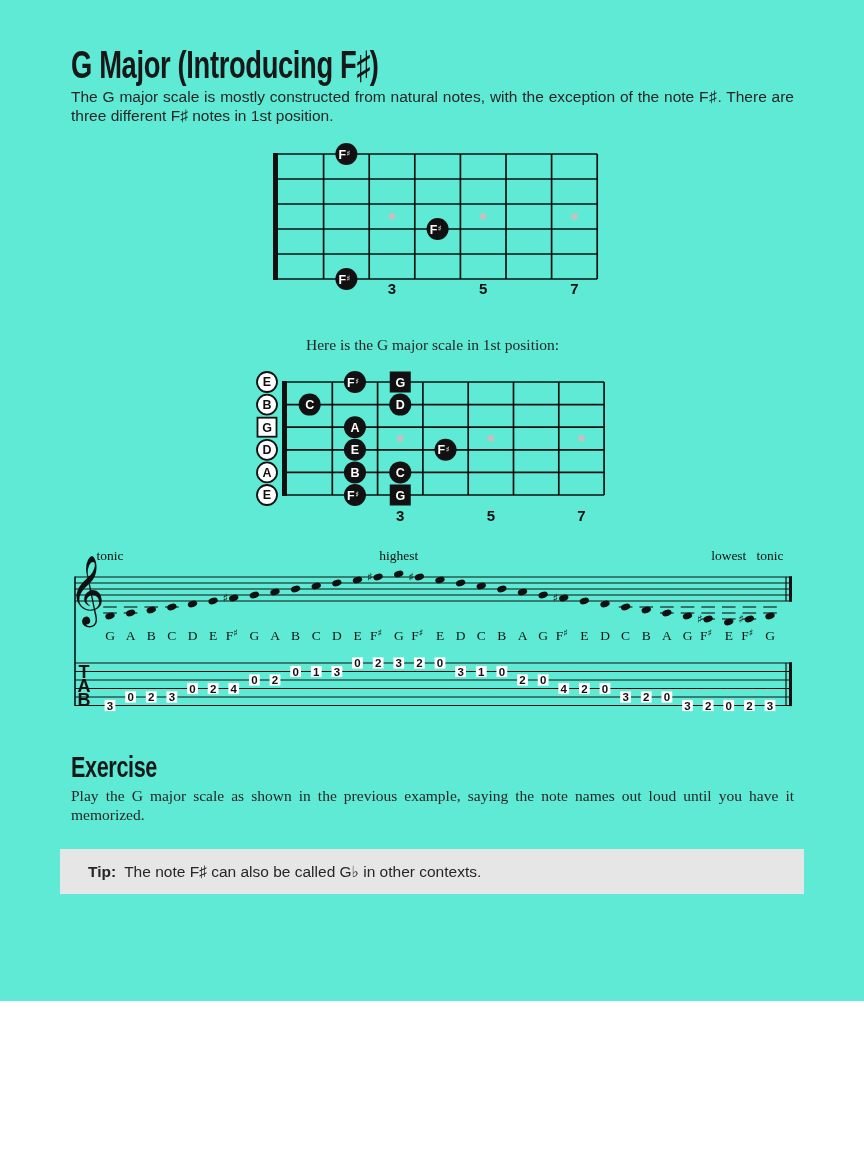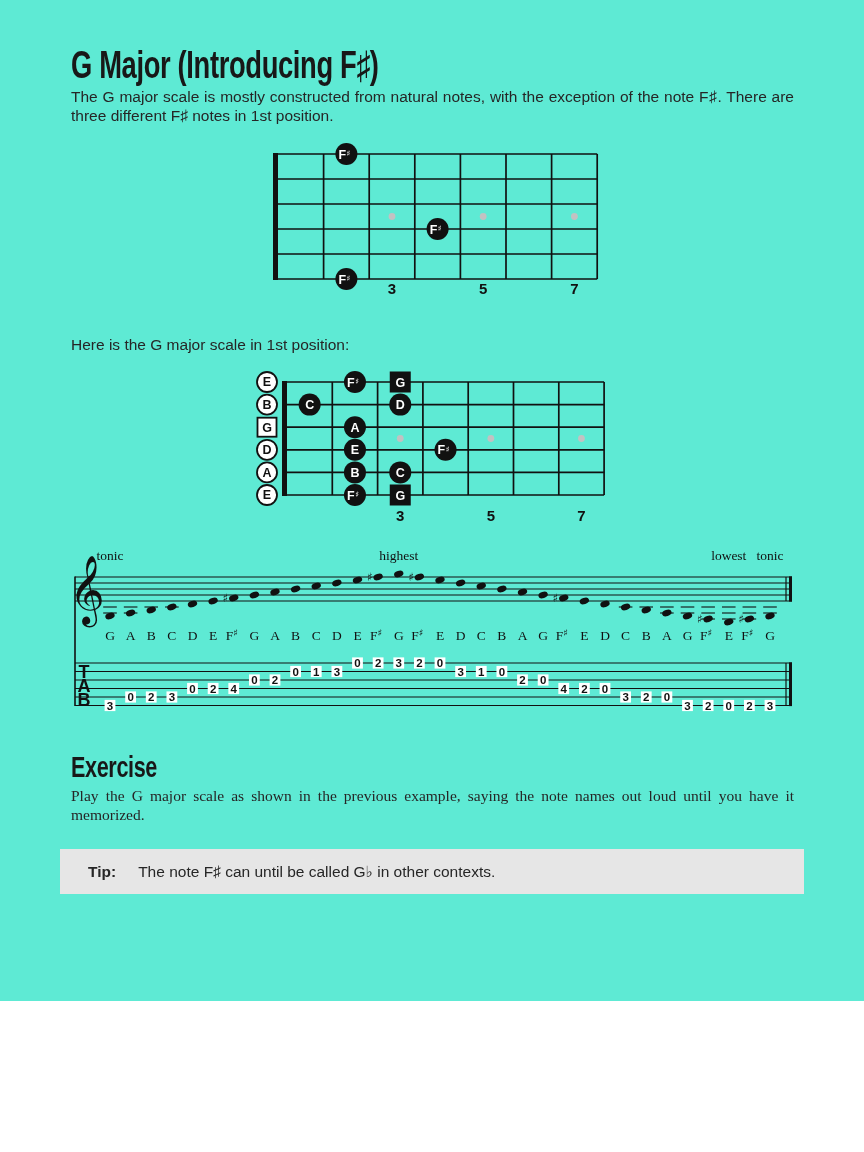--- a/index.html
+++ b/index.html
@@ -12,28 +12,28 @@
     transform:scaleX(0.72);transform-origin:0 50%;letter-spacing:-0.5px;
     font-family:"Liberation Sans","DejaVu Sans",sans-serif;
   }
   #title{top:44px;font-size:38px;}
   #exercise-heading{top:750px;font-size:30px;}
   .para{
     position:absolute;left:71px;width:723px;font-size:15.5px;line-height:18.8px;
     text-align:justify;color:#262626;
   }
   #intro{top:88px;}
-  #caption{top:336px;text-align:left;}
+  #caption{top:336px;text-align:center;font-family:Liberation Serif, serif;}
   #exercise-body{top:787px;font-family:Liberation Serif, serif;}
   .tipbox{
     position:absolute;left:60px;top:849px;width:744px;height:45px;background:#e6e6e6;
     display:flex;align-items:center;box-sizing:border-box;padding-left:28px;
     font-size:15.5px;color:#262626;
   }
-  .tipbox b{margin-right:18px;}
+  .tipbox b{margin-right:4px;}
   .pagenum{position:absolute;left:786px;top:1106px;font-size:15px;color:#333;}
   svg{position:absolute;overflow:visible;}
   #fretboard-top{left:250px;top:138px;}
   #fretboard-scale{left:245px;top:366px;}
   #notation{left:60px;top:543px;}
 </style>
 </head>
 <body>
 
 <div class="page">
@@ -316,18 +316,18 @@
       <text x="770" y="640" font-family="&quot;Liberation Serif&quot;,serif" fill="#111111" text-anchor="middle" font-size="13.5">G</text>
       <rect x="764.6" y="699.9" width="10.8" height="11.2" fill="#fff"></rect>
       <text x="770" y="709.5" font-family="&quot;Liberation Sans&quot;,&quot;DejaVu Sans&quot;,sans-serif" fill="#111111" text-anchor="middle" font-size="11.5" font-weight="bold">3</text>
     </svg>
 
   <div class="headline" id="exercise-heading">Exercise</div>
 
   <div class="para" id="exercise-body">Play the G major scale as shown in the previous example, saying the note names out loud until you have it memorized.</div>
 
   <div class="tipbox">
-    <span><b>Tip:</b><span> The note F♯ can until be called G♭ in other contexts.</span></span>
+    <span><b>Tip:</b><span> The note F♯ can also be called G♭ in other contexts.</span></span>
   </div>
 
   <div class="pagenum">9</div>
 
 </div>
 
 </body></html>

